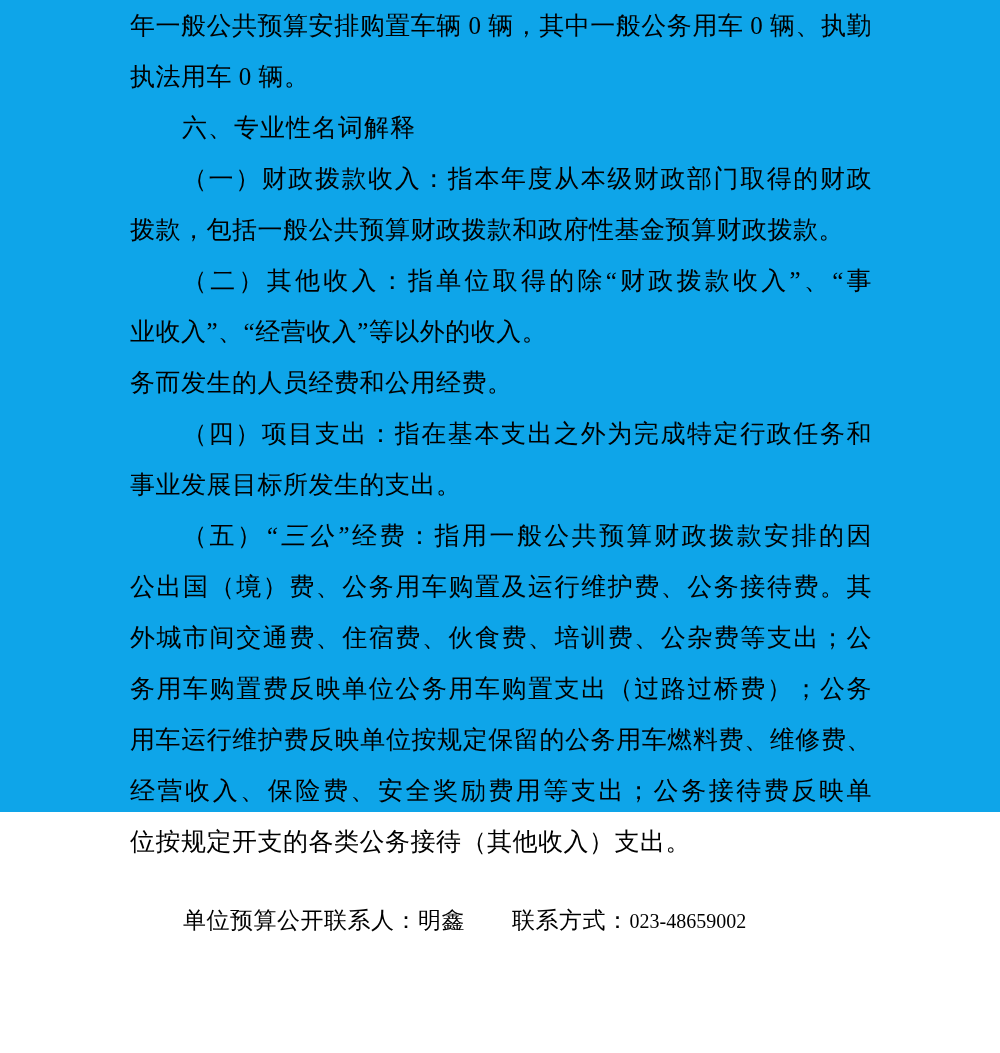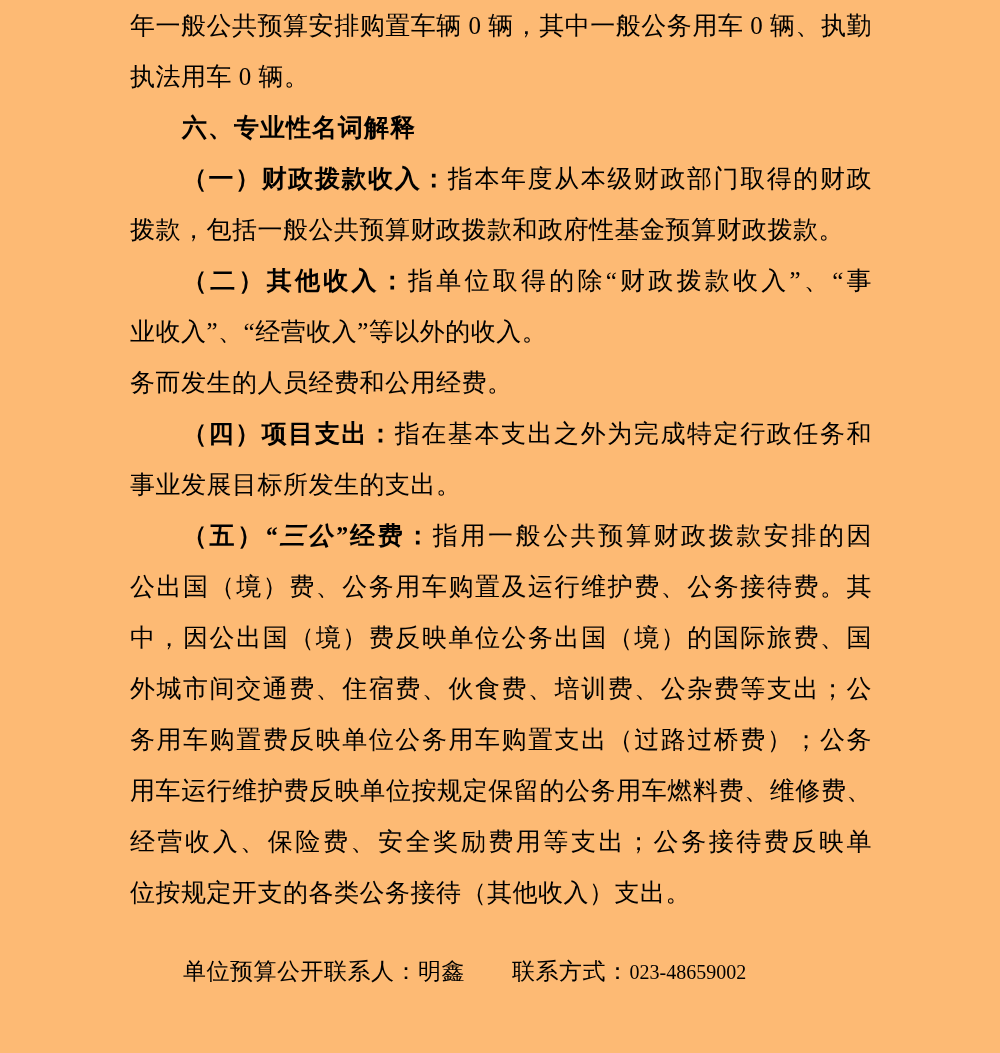--- a/index.html
+++ b/index.html
@@ -10,22 +10,22 @@
   body {
     width: 1000px;
     height: 1053px;
     overflow: hidden;
     font-family: "Liberation Serif", "DejaVu Serif", serif;
     color: #000000;
   }
   .page {
     position: relative;
     width: 1000px;
-    height: 1053px;
-    background: #fdba74;
+    height: 812px;
+    background: #0ea5e9;
   }
   .doc-body {
     position: absolute;
     left: 130px;
     top: 0px;
     width: 742px;
   }
   .line {
     font-size: 25px;
     line-height: 51px;
@@ -54,21 +54,21 @@
     margin-top: 37px;
     font-size: 23px;
     line-height: 34px;
     height: 34px;
     padding-left: 53px;
     text-indent: 0;
     text-align: left;
     text-align-last: left;
     letter-spacing: 0.5px;
   }
-  .seg.bold { font-weight: 700; }
+  .seg.bold { font-weight: 400; }
   .seg.italic { font-style: italic; }
   .seg.phone {
     font-size: 20px;
     letter-spacing: 0px;
   }
 </style>
 </head>
 <body>
 
 <div class="page">
@@ -78,21 +78,20 @@
       <div class="line heading indent last"><span class="seg bold">六、专业性名词解释</span></div>
       <div class="line indent"><span class="seg bold">（一）财政拨款收入：</span><span class="seg">指本年度从本级财政部门取得的财政</span></div>
       <div class="line last"><span class="seg">拨款，包括一般公共预算财政拨款和政府性基金预算财政拨款。</span></div>
       <div class="line indent"><span class="seg bold">（二）其他收入：</span><span class="seg">指单位取得的除“财政拨款收入”、“事</span></div>
       <div class="line last"><span class="seg">业收入”、“经营收入”等以外的收入。</span></div>
       <div class="line last"><span class="seg">务而发生的人员经费和公用经费。</span></div>
       <div class="line indent"><span class="seg bold">（四）项目支出：</span><span class="seg">指在基本支出之外为完成特定行政任务和</span></div>
       <div class="line last"><span class="seg">事业发展目标所发生的支出。</span></div>
       <div class="line indent"><span class="seg bold">（五）</span><span class="seg bold italic">“三公”</span><span class="seg bold">经费：</span><span class="seg">指用一般公共预算财政拨款安排的因</span></div>
       <div class="line"><span class="seg">公出国（境）费、公务用车购置及运行维护费、公务接待费。其</span></div>
-      <div class="line"><span class="seg">中，因公出国（境）费反映单位公务出国（境）的国际旅费、国</span></div>
       <div class="line"><span class="seg">外城市间交通费、住宿费、伙食费、培训费、公杂费等支出；公</span></div>
       <div class="line"><span class="seg">务用车购置费反映单位公务用车购置支出（过路过桥费）；公务</span></div>
       <div class="line"><span class="seg">用车运行维护费反映单位按规定保留的公务用车燃料费、维修费、</span></div>
       <div class="line"><span class="seg">经营收入、保险费、安全奖励费用等支出；公务接待费反映单</span></div>
       <div class="line last"><span class="seg">位按规定开支的各类公务接待（其他收入）支出。</span></div>
       <div class="line footer last"><span class="seg">单位预算公开联系人：明鑫　　联系方式：</span><span class="seg phone">023-48659002</span></div>
     </div>
 </div>
 
 </body></html>

